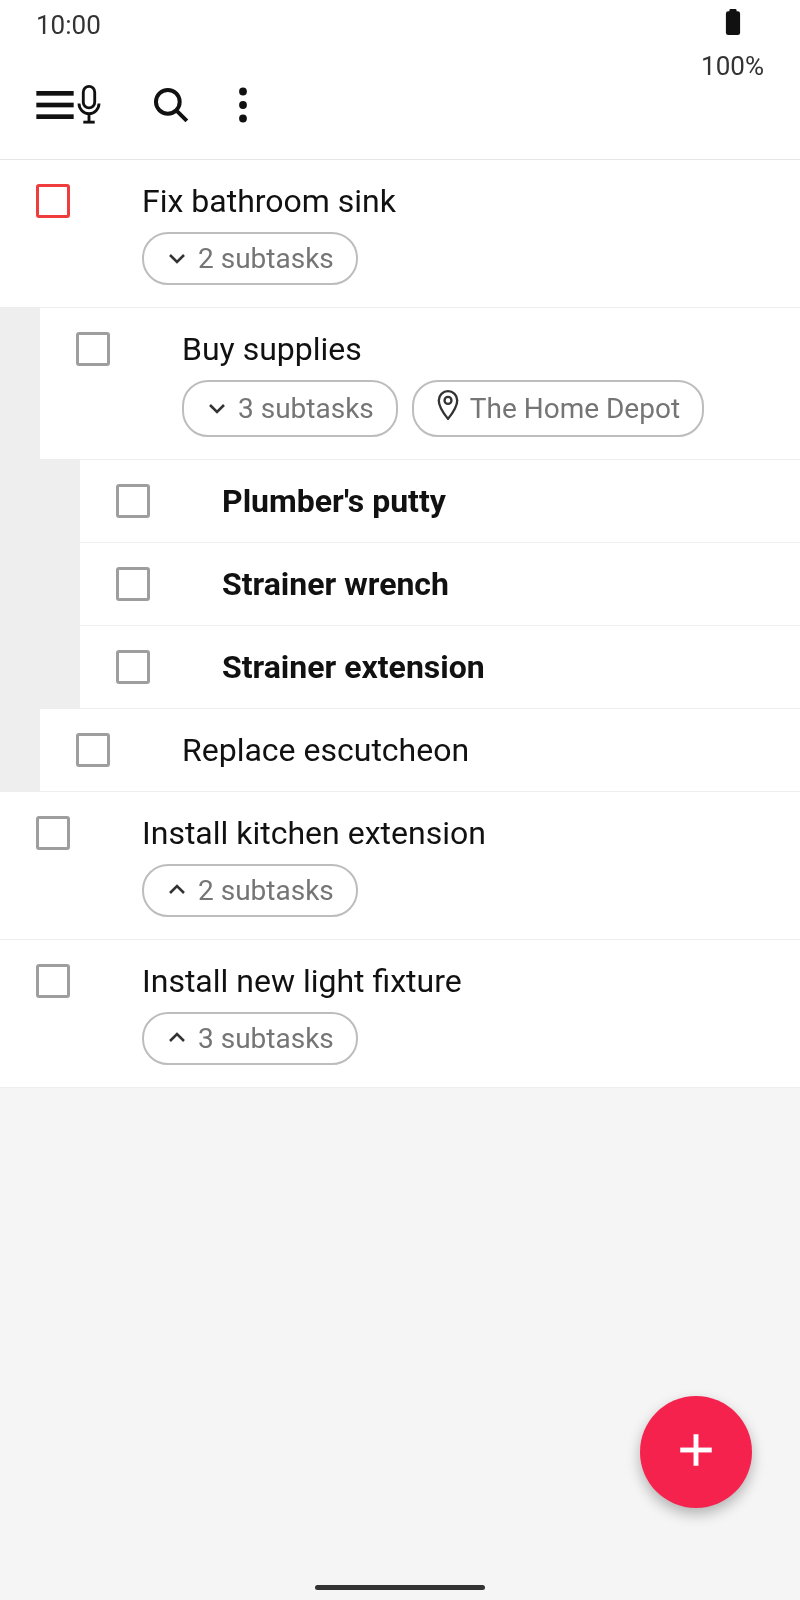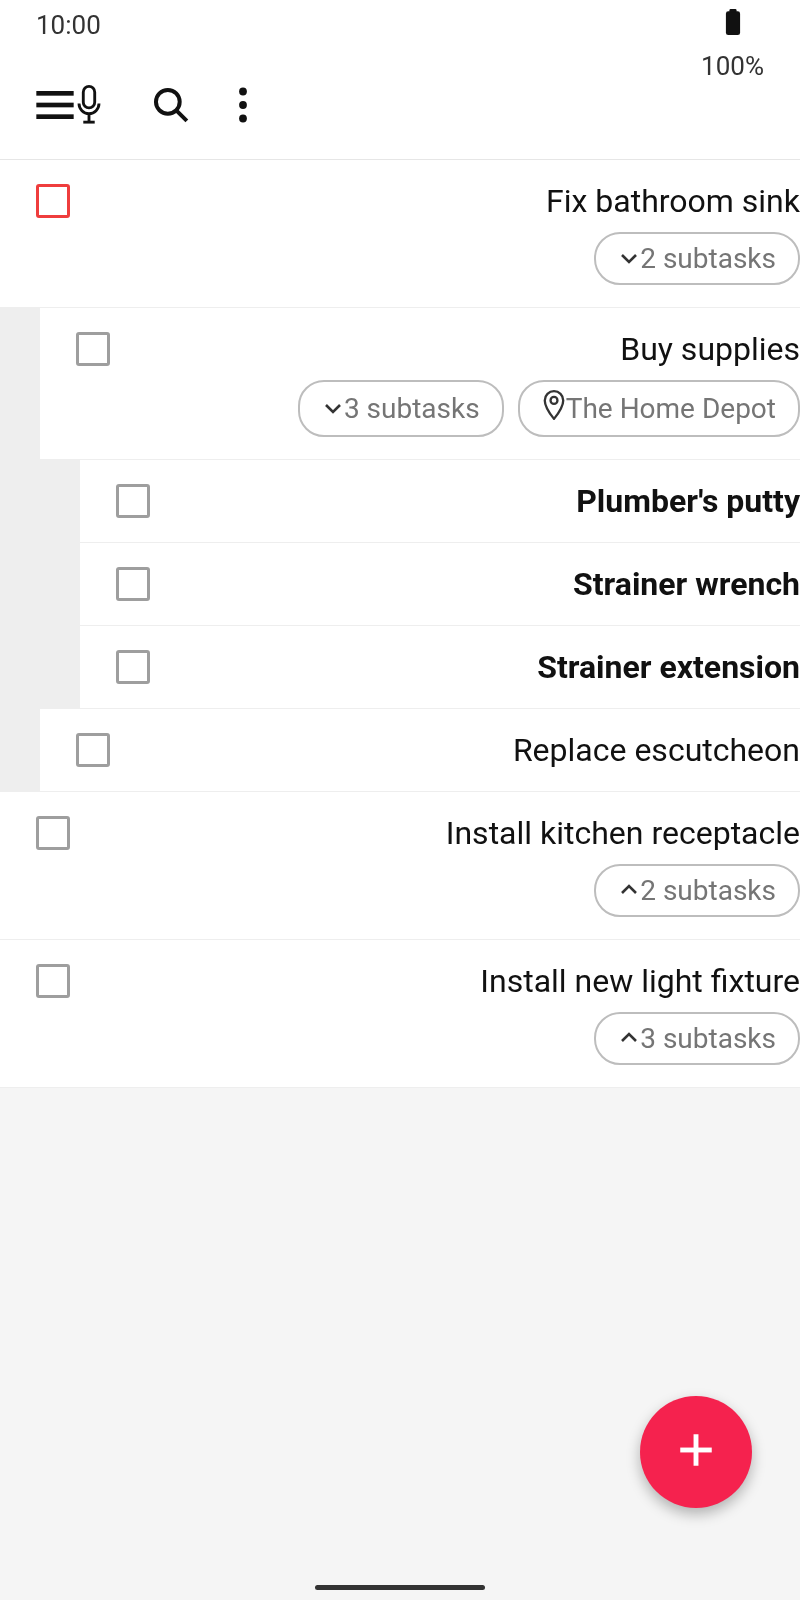--- a/index.html
+++ b/index.html
@@ -68,35 +68,34 @@
     }
     .checkbox.red {
       border-color: #ef3d3d;
     }
     .task-content {
       margin-left: 72px;
       flex: 1;
       display: flex;
       flex-direction: column;
       gap: 12px;
-      align-items: flex-end;
     }
     .task-title {
       font-size: 32px;
       color: #111;
     }
     .chips {
       display: flex;
       gap: 14px;
       flex-wrap: wrap;
     }
     .chip {
       display: inline-flex;
       align-items: center;
-      gap: 0;
+      gap: 10px;
       border: 2px solid #bdbdbd;
       border-radius: 26px;
       padding: 8px 22px;
       font-size: 28px;
       color: #757575;
     }
     .chip svg { flex-shrink: 0; }
     .fab {
       position: absolute;
       bottom: 92px;
@@ -245,21 +244,21 @@
         <div class="checkbox"></div>
         <div class="task-content">
           <div class="task-title">Replace escutcheon</div>
         </div>
       </div>
     </div>
     <div>
       <div class="task-row level-0">
         <div class="checkbox"></div>
         <div class="task-content">
-          <div class="task-title">Install kitchen receptacle</div>
+          <div class="task-title">Install kitchen extension</div>
           <div class="chips">
             <div class="chip">
               <span><svg width="22" height="20" viewBox="0 0 20 20" fill="none" stroke="#333" stroke-width="2.6">
                   <path d="M3 13L10 6L17 13"></path>
                 </svg></span>
               <span>2 subtasks</span>
             </div>
           </div>
         </div>
       </div>

